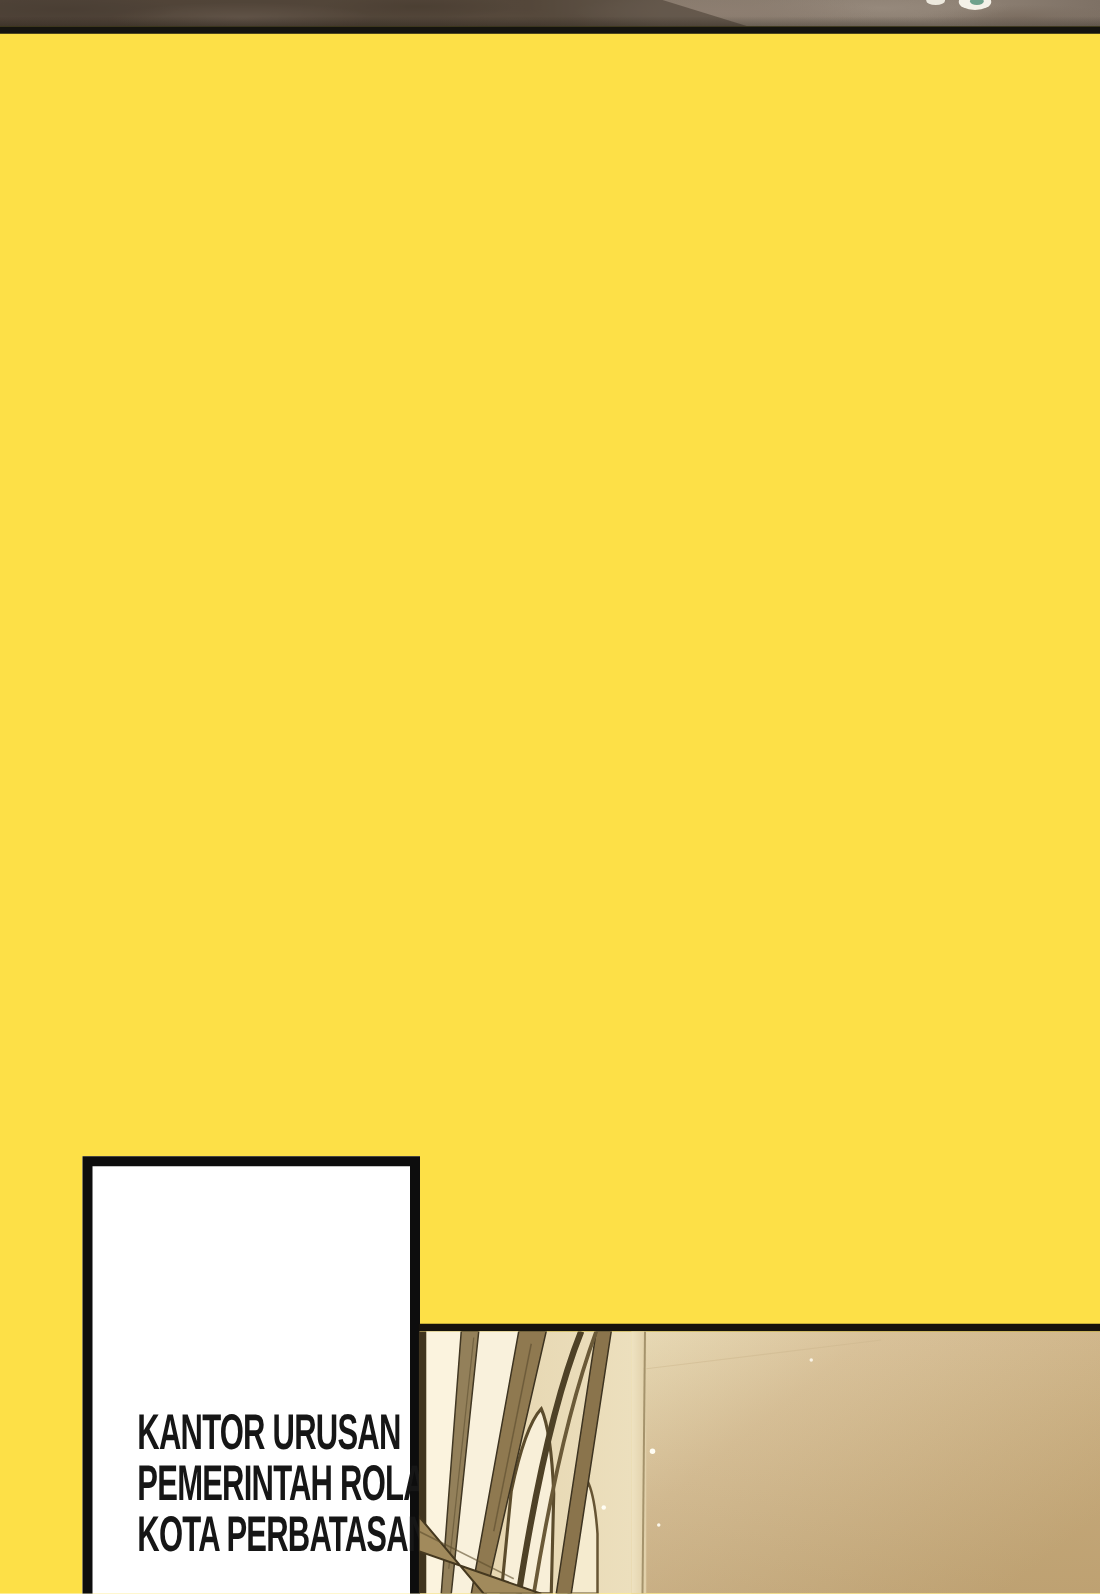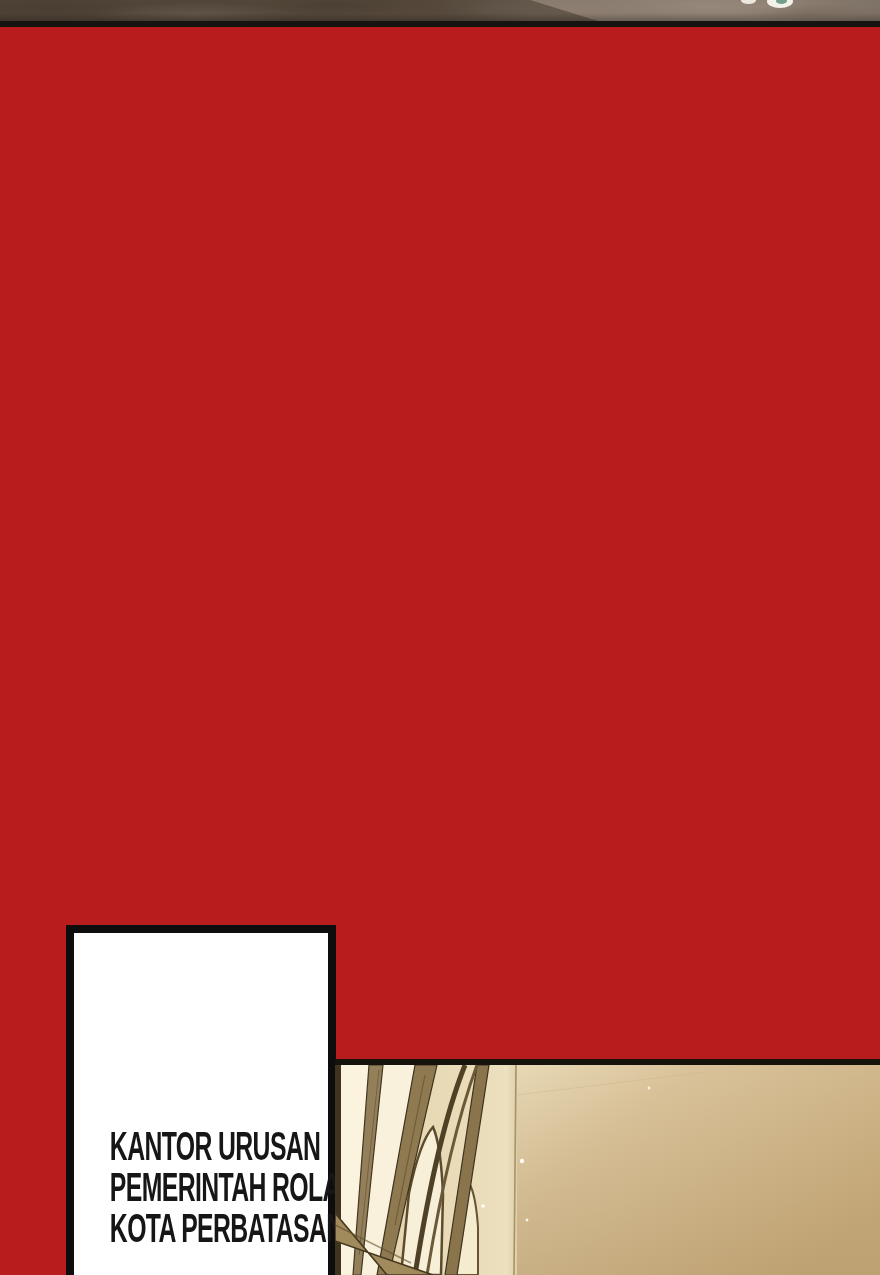--- a/index.html
+++ b/index.html
@@ -1,18 +1,18 @@
 <!DOCTYPE html>
 <html><head>
 <meta charset="utf-8">
 <style>
   html,body{margin:0;padding:0;background:#ffffff;}
   .page{
     position:relative;width:880px;height:1275px;overflow:hidden;
-    background:#b91c1c;font-family:"Liberation Sans",sans-serif;
+    background:#fde047;font-family:"Liberation Sans",sans-serif;
   }
   
   .top-strip{
     position:absolute;left:0;top:0;width:880px;height:21px;overflow:hidden;
     background-color:#6b5c50;
     background-image:
       radial-gradient(130px 16px at 6% 35%, #50443a 0%, rgba(80,68,58,0) 70%),
       radial-gradient(150px 18px at 22% 70%, #837366 0%, rgba(131,115,102,0) 70%),
       radial-gradient(110px 14px at 38% 25%, #544638 0%, rgba(84,70,56,0) 70%),
       radial-gradient(90px 14px at 47% 80%, #6e5e4f 0%, rgba(110,94,79,0) 70%),

